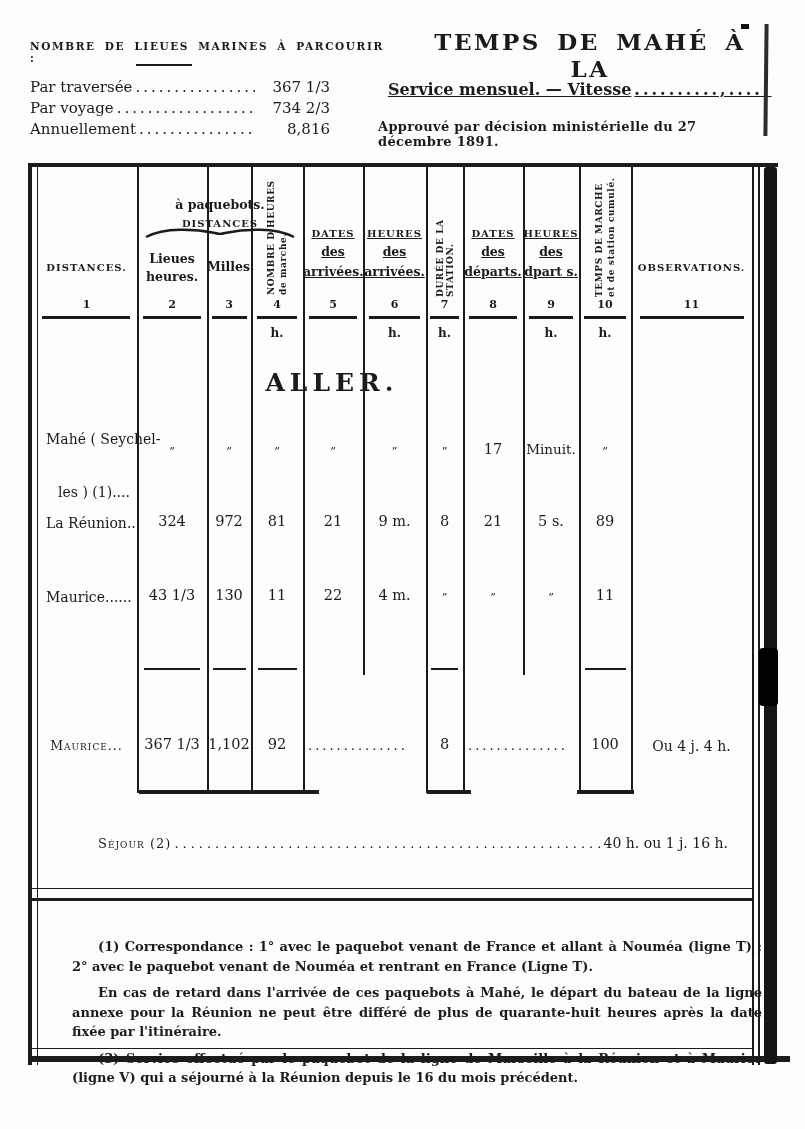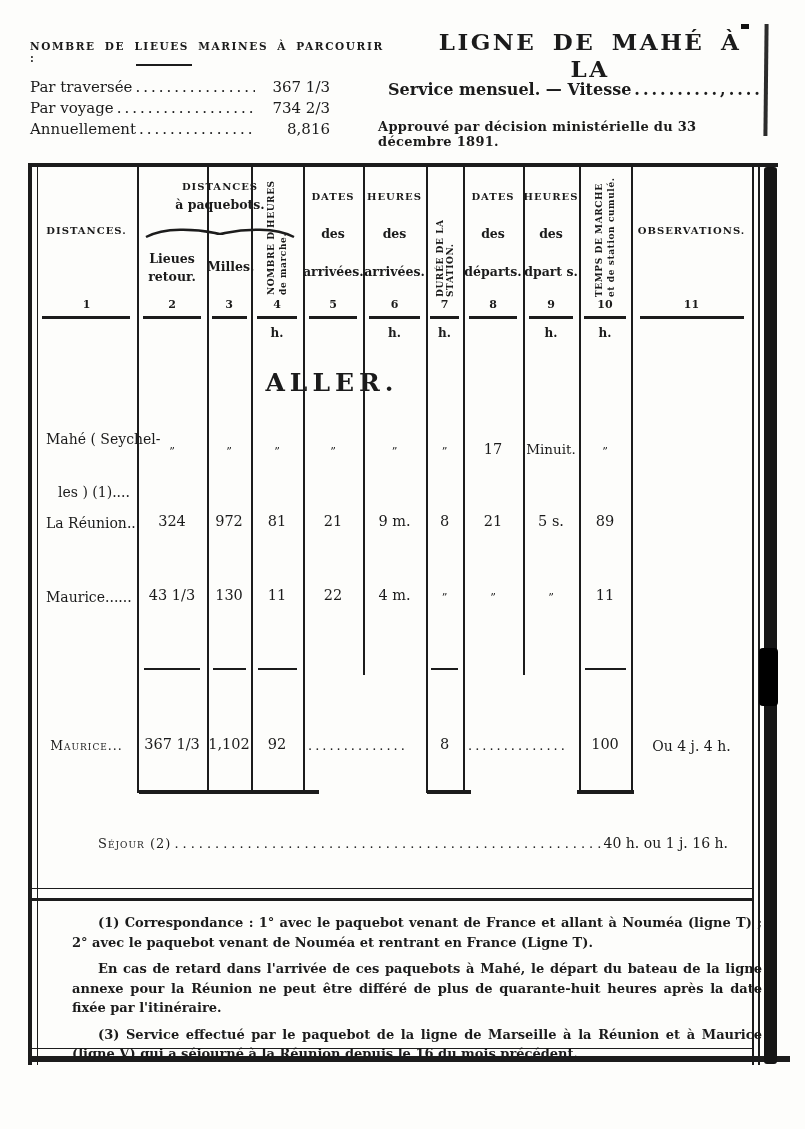--- a/index.html
+++ b/index.html
@@ -12,30 +12,30 @@
   .abs{position:absolute;}
   .ink{background:#1c1c1c;}
   
   .tl-heading{left:30px;top:40px;width:360px;font-size:10.5px;font-weight:bold;letter-spacing:1.6px;word-spacing:4px;}
   .tl-rule{left:136px;top:64px;width:56px;height:2px;}
   .tl-rows{left:30px;top:78px;width:300px;font-size:15px;}
   .tl-row{display:flex;align-items:baseline;height:21px;}
   .leader{flex:1;overflow:hidden;white-space:nowrap;letter-spacing:3px;margin:0 3px;}
   .tl-val{width:72px;text-align:right;}
   .tr-title{left:420px;top:28px;width:340px;text-align:center;font-size:23px;font-weight:bold;letter-spacing:2.5px;word-spacing:6px;}
-  .tr-service{left:388px;top:80px;width:392px;font-size:16px;font-weight:bold;display:flex;align-items:baseline;}
+  .tr-service{left:388px;top:80px;width:392px;font-size:16px;font-weight:bold;display:flex;align-items:baseline;text-decoration:underline;}
   .tr-approval{left:378px;top:119px;width:380px;font-size:13px;font-weight:bold;letter-spacing:.3px;}
   
   #frame{left:28px;top:163px;width:750px;height:902px;}
   .vl{position:absolute;width:2px;background:#1c1c1c;}
   .hl{position:absolute;background:#1c1c1c;}
-  .hdr-caps{font-size:10px;font-weight:bold;letter-spacing:1px;}
+  .hdr-caps{font-size:10px;font-weight:bold;letter-spacing:1px;margin-top:37px;}
   .hdr-txt{font-size:12.5px;font-weight:bold;}
   .hcell{position:absolute;text-align:center;}
-  .hstack{display:flex;flex-direction:column;justify-content:space-between;}
+  .hstack{display:flex;flex-direction:column;justify-content:space-between;text-decoration:underline;}
   .vert{writing-mode:vertical-rl;transform:rotate(180deg);font-size:9px;font-weight:bold;letter-spacing:.6px;}
   .vwrap{position:absolute;display:flex;justify-content:center;gap:2px;}
   .num{font-size:11px;font-weight:bold;}
   .unit{font-size:12px;font-weight:bold;}
   
   .cell{position:absolute;text-align:center;font-size:14.5px;}
   .c1{left:8px;width:101px;}
   .c2{left:109px;width:70px;}
   .c3{left:179px;width:44px;}
   .c4{left:223px;width:52px;}
@@ -45,21 +45,21 @@
   .c8{left:435px;width:60px;}
   .c9{left:495px;width:56px;}
   .c10{left:551px;width:52px;}
   .c11{left:603px;width:121px;}
   .ditto{font-size:11px;}
   .station{position:absolute;left:18px;font-size:14px;text-align:left;}
   .aller{position:absolute;left:0;width:608px;text-align:center;font-size:25px;font-weight:bold;letter-spacing:5px;}
   .sc{font-variant:small-caps;letter-spacing:1px;}
   .dotspan{position:absolute;font-size:13px;letter-spacing:3px;overflow:hidden;white-space:nowrap;}
   .sejour{position:absolute;left:70px;top:672px;width:630px;display:flex;align-items:center;font-size:14px;}
-  .foot{position:absolute;left:44px;top:750px;width:690px;font-size:13px;font-weight:bold;line-height:1.5;text-align:justify;}
+  .foot{position:absolute;left:44px;top:774px;width:690px;font-size:13px;font-weight:bold;line-height:1.5;text-align:justify;}
   .foot p{margin:0 0 7px 0;text-indent:26px;}
   
   .band{position:absolute;background:#151515;}
 </style>
 </head>
 <body>
 
 <div class="abs tl-heading">NOMBRE DE LIEUES MARINES À PARCOURIR :</div>
 <div class="abs tl-rule ink"></div>
 
@@ -74,26 +74,26 @@
     <span class="leader">......................................</span>
     <span class="tl-val">734 2/3</span>
   </div>
   <div class="tl-row">
     <span>Annuellement</span>
     <span class="leader">......................................</span>
     <span class="tl-val">8,816</span>
   </div>
 </div>
 
-<div class="abs tr-title">LIGNE DE MAHÉ À LA</div>
+<div class="abs tr-title">TEMPS DE MAHÉ À LA</div>
 <div class="abs tr-service">
   <span>Service mensuel. — Vitesse</span>
     <span class="leader">..........,.....</span>
 </div>
-<div class="abs tr-approval">Approuvé par décision ministérielle du 33 décembre 1891.</div>
+<div class="abs tr-approval">Approuvé par décision ministérielle du 27 décembre 1891.</div>
 
 <div class="abs" id="frame">
 
   <div class="hl" style="left:0;top:0;width:750px;height:4px;"></div>
   <div class="vl" style="left:0;top:0;width:4px;height:902px;"></div>
   <div class="vl" style="left:9px;top:0;width:1px;height:902px;"></div>
   <div class="vl" style="left:724px;top:0;width:2px;height:902px;"></div>
   <div class="vl" style="left:730px;top:0;width:2px;height:902px;"></div>
   <div class="hl" style="left:4px;top:885px;width:722px;height:1px;"></div>
   <div class="hl" style="left:0;top:893px;width:762px;height:6px;"></div>
@@ -111,21 +111,21 @@
   <div class="vl" style="left:495px;top:4px;height:508px;"></div>
 
   <div class="hcell hdr-caps" style="left:8px;top:62px;width:101px;">DISTANCES.</div>
 
   <div class="hcell hdr-caps" style="left:109px;top:18px;width:166px;">DISTANCES</div>
   <div class="hcell hdr-txt" style="left:109px;top:34px;width:166px;">à paquebots.</div>
   <svg class="abs" style="left:115px;top:62px;" width="154" height="14" viewBox="0 0 154 14">
     <path d="M3,12 C22,2 52,4 72,8 C75,9 79,9 82,8 C102,4 132,2 151,12" fill="none" stroke="#1c1c1c" stroke-width="2.4"></path>
   </svg>
   <div class="hcell hdr-txt" style="left:109px;top:88px;width:70px;">Lieues</div>
-  <div class="hcell hdr-txt" style="left:109px;top:106px;width:70px;">retour.</div>
+  <div class="hcell hdr-txt" style="left:109px;top:106px;width:70px;">heures.</div>
   <div class="hcell hdr-txt" style="left:179px;top:96px;width:44px;">Milles.</div>
 
   <div class="vwrap" style="left:223px;top:8px;width:52px;height:124px;">
     <span class="vert">NOMBRE D'HEURES</span>
     <span class="vert">de marche.</span>
   </div>
 
   <div class="hcell hstack" style="left:275px;top:28px;width:60px;height:88px;">
     <span class="hdr-caps">DATES</span>
     <span class="hdr-txt">des</span>

